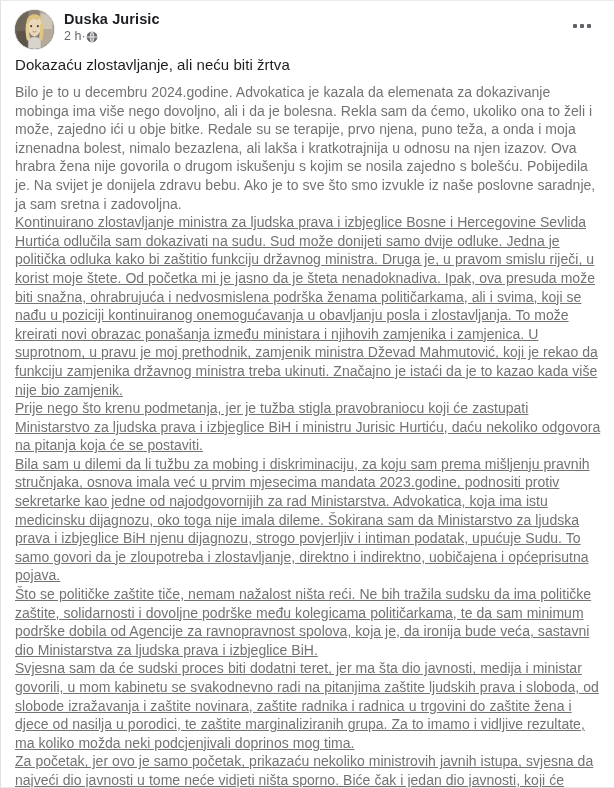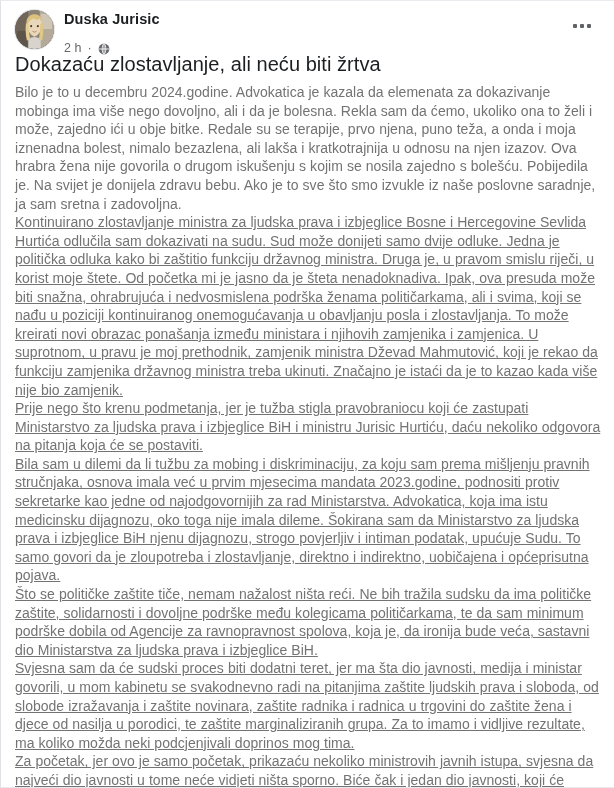--- a/index.html
+++ b/index.html
@@ -56,22 +56,22 @@
     font-size: 14.5px;
     font-weight: bold;
     color: #1c1e21;
     line-height: 18px;
     letter-spacing: 0.1px;
   }
 
   .meta-row {
     display: flex;
     align-items: center;
-    margin-top: 12px;
-    gap: 6px;
+    margin-top: 0;
+    gap: 0;
     font-size: 12.5px;
     color: #65676b;
     line-height: 16px;
   }
   .meta-dot { color: #65676b; font-size: 12.5px; }
 
   .globe-icon {
     display: inline-flex;
     width: 12px;
     height: 12px;
@@ -101,21 +101,21 @@
     display: block;
   }
 
   
   .post-body {
     padding: 0 13px 0 14px;
     margin-top: 2px;
   }
 
   .headline {
-    font-size: 20px;
+    font-size: 15px;
     color: #1c1e21;
     line-height: 19px;
     margin-bottom: 9px;
     letter-spacing: 0.05px;
   }
 
   .paragraph {
     font-size: 14px;
     color: #737373;
     line-height: 18.6px;

